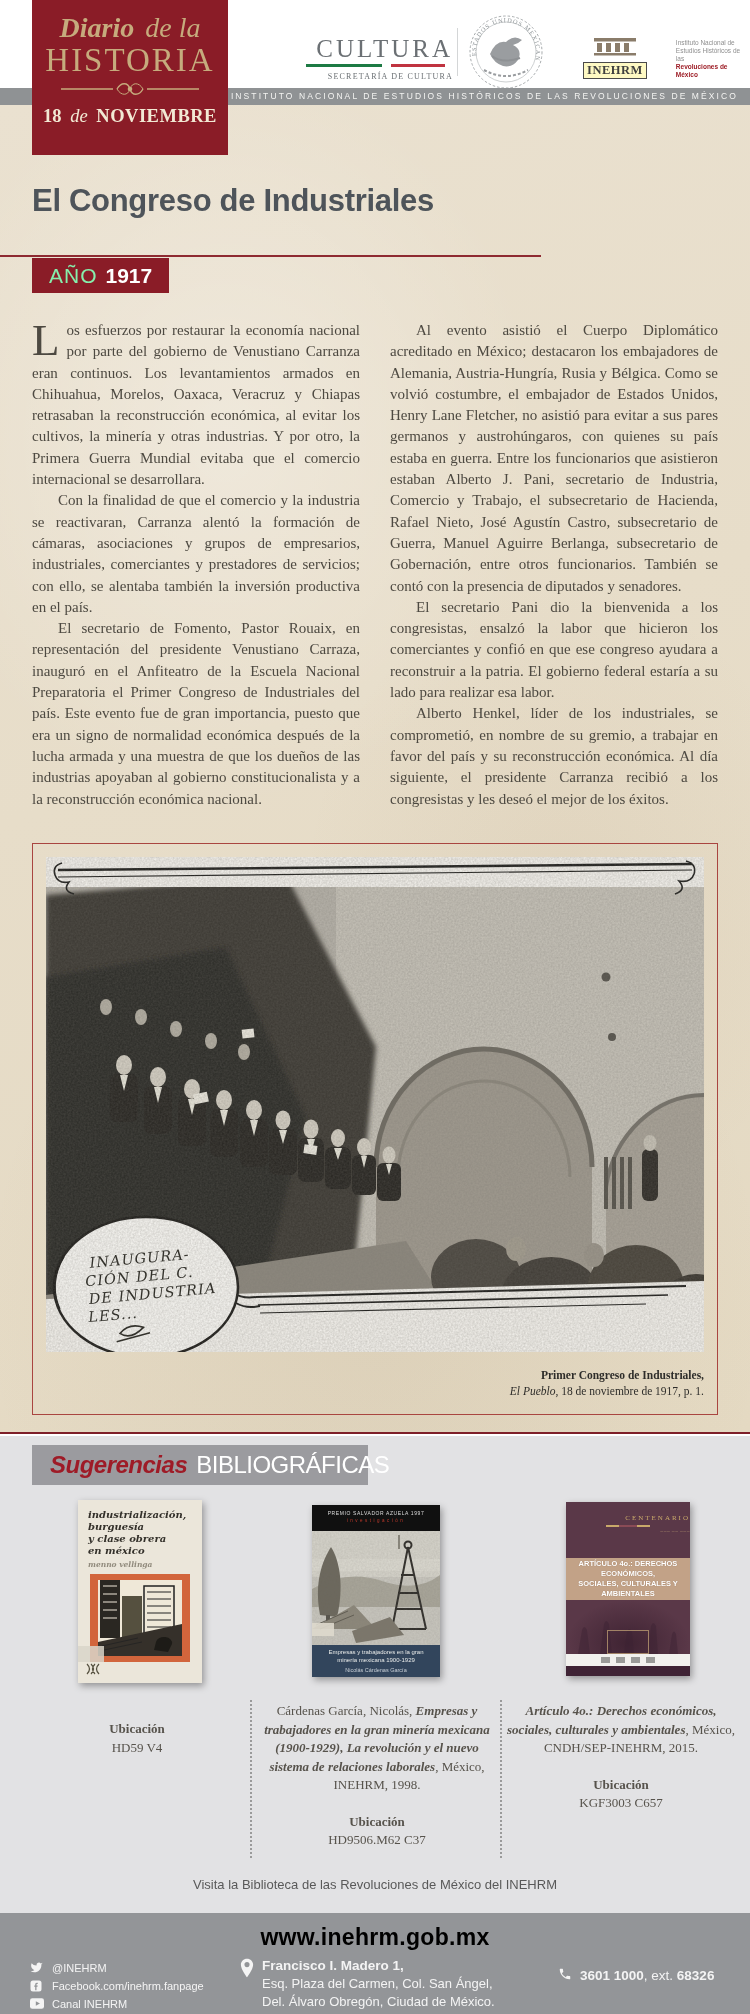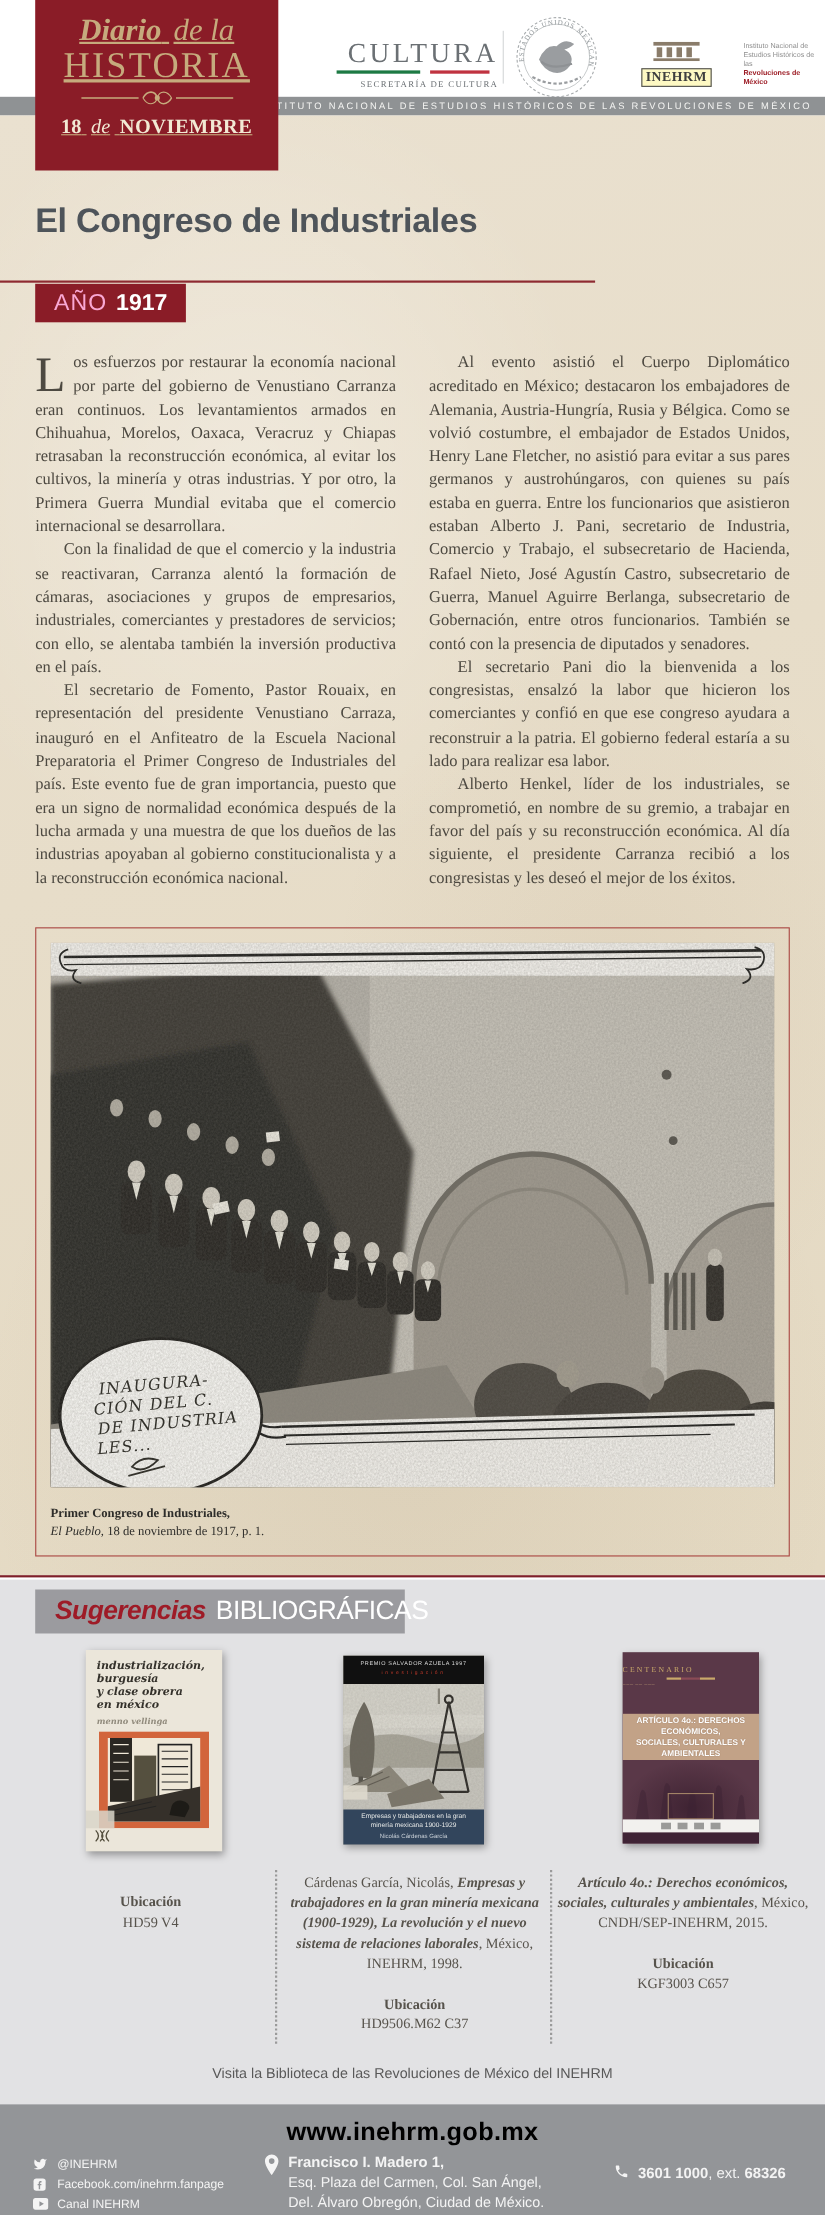--- a/index.html
+++ b/index.html
@@ -5,22 +5,22 @@
   html,body{margin:0;padding:0;}
   .page{position:relative;width:750px;height:2014px;background:#ffffff;overflow:hidden;
         font-family:"Liberation Serif",serif;-webkit-font-smoothing:antialiased;}
 
   
   .header-white{position:absolute;top:0;left:0;width:750px;height:88px;background:#ffffff;}
   .gray-band{position:absolute;top:88px;left:0;width:750px;height:17px;background:#8f9294;
              font-family:"Liberation Sans",sans-serif;font-size:8.5px;letter-spacing:2.1px;
              color:#f4f4f2;line-height:17px;text-align:right;padding-right:12px;box-sizing:border-box;}
 
-  .masthead{position:absolute;top:0;left:32px;width:221px;height:155px;background:#8a1c27;z-index:6;
-            text-align:center;color:#c6ab7d;text-decoration:underline;}
+  .masthead{position:absolute;top:0;left:32px;width:196px;height:155px;background:#8a1c27;z-index:6;
+            text-align:center;color:#c6ab7d;}
   .mast-line1{margin-top:13px;font-size:28px;line-height:30px;}
   .mast-line1 .dia{font-style:italic;font-weight:bold;}
   .mast-line1 .dela{font-style:italic;font-weight:normal;margin-left:4px;}
   .mast-line2{font-size:33px;line-height:34px;letter-spacing:2px;}
   .mast-orn{display:block;margin:4px auto 0;}
   .mast-date{margin-top:9px;color:#f2e9d4;font-size:18.5px;}
   .mast-date .d18{font-weight:bold;}
   .mast-date .dde{font-style:italic;margin:0 4px;}
   .mast-date .dmon{font-weight:bold;letter-spacing:0.5px;}
 
@@ -47,32 +47,32 @@
        radial-gradient(ellipse 60% 40% at 30% 25%, rgba(255,255,255,0.30), rgba(255,255,255,0) 70%),
        radial-gradient(ellipse 50% 35% at 75% 60%, rgba(146,110,70,0.07), rgba(146,110,70,0) 70%),
        radial-gradient(ellipse 70% 45% at 50% 90%, rgba(120,95,60,0.08), rgba(120,95,60,0) 75%),
        linear-gradient(160deg,#eae1d0 0%, #e7ddc9 45%, #e4d9c2 100%);
      border-bottom:2px solid #7e1f28;}
   .article-title{position:absolute;left:32px;top:78px;font-family:"Liberation Sans",sans-serif;
                  font-weight:bold;font-size:31px;letter-spacing:-0.3px;color:#4e545a;}
   .red-rule{position:absolute;left:0;top:150px;width:541px;height:2px;background:#8e2a31;}
   .year-badge{position:absolute;left:32px;top:153px;height:35px;background:#8a1c27;
               display:flex;align-items:center;padding:0 17px;font-family:"Liberation Sans",sans-serif;}
-  .year-label{font-size:21px;color:#f9a8d4;letter-spacing:1px;}
+  .year-label{font-size:21px;color:#86efac;letter-spacing:1px;}
   .year-value{font-size:21px;color:#ffffff;font-weight:bold;margin-left:8px;text-align:right;}
 
   .columns{position:absolute;left:32px;top:215px;width:686px;display:flex;gap:30px;}
   .col{width:328px;font-size:15px;line-height:21.3px;color:#4d4941;text-align:justify;hyphens:auto;}
   .col p{margin:0;text-indent:26px;}
   .col p.first{text-indent:0;}
   .dropcap{float:left;font-size:45px;line-height:36px;padding:2px 7px 0 0;color:#4d4941;}
 
   .photo-frame{position:absolute;left:32px;top:738px;width:686px;height:572px;border:1px solid #a94540;
                box-sizing:border-box;padding:13px;}
-  .caption{margin-top:12px;text-align:left;font-size:11.5px;line-height:15.5px;color:#2e2d2a;}
+  .caption{margin-top:12px;text-align:right;font-size:11.5px;line-height:15.5px;color:#2e2d2a;}
   .cap-b{font-weight:bold;}
   .cap-i{font-style:italic;}
 
   
   .suggestions{position:absolute;top:1436px;left:0;width:750px;height:477px;background:#e2e2e4;}
   .sug-badge{position:absolute;left:32px;top:9px;width:336px;height:40px;background:#9b9b9f;
              box-sizing:border-box;padding-left:18px;display:flex;align-items:center;
              font-family:"Liberation Sans",sans-serif;}
   .sug-accent{font-size:24px;font-weight:bold;font-style:italic;color:#9e1b27;letter-spacing:-0.5px;}
   .sug-rest{font-size:24px;color:#ffffff;margin-left:9px;letter-spacing:-0.5px;}
@@ -93,21 +93,21 @@
             margin-top:5px;}
   .c2-tag{font-family:"Liberation Sans",sans-serif;font-size:4.5px;color:#c0392b;letter-spacing:2.5px;margin-top:2px;}
   .c2-photo{position:absolute;top:26px;left:0;}
   .c2-bottom{position:absolute;bottom:0;left:0;right:0;height:32px;background:#32455c;text-align:center;
              font-family:"Liberation Sans",sans-serif;color:#e9ebe9;}
   .c2-title{font-size:6px;line-height:7.5px;margin-top:4px;}
   .c2-author{font-size:5.5px;color:#c8cfd6;margin-top:3px;}
   .c2-sticker{position:absolute;left:0;top:118px;width:22px;height:13px;background:#ded9cd;opacity:.9;}
 
   .cover3{left:566px;top:66px;width:124px;height:174px;background:#5a3848;}
-  .c3-top{height:50px;text-align:left;color:#c9a96a;font-family:"Liberation Serif",serif;}
+  .c3-top{height:50px;text-align:right;color:#c9a96a;font-family:"Liberation Serif",serif;}
   .c3-cent{font-size:7px;letter-spacing:2px;margin-top:12px;}
   .c3-minilines{width:44px;height:2px;margin:3px auto 0;background:linear-gradient(90deg,#c9a96a 30%,#8a4b56 30%,#8a4b56 70%,#c9a96a 70%);}
   .c3-sub{font-size:4px;color:#b99a72;margin-top:2px;letter-spacing:0.5px;}
   .c3-band{position:absolute;top:56px;left:0;right:0;height:42px;background:#c2a287;display:flex;
            flex-direction:column;justify-content:center;text-align:center;}
   .c3-band-t{font-family:"Liberation Sans",sans-serif;font-weight:bold;font-size:7.5px;line-height:10px;
              color:#ffffff;text-shadow:0 0 1px rgba(80,50,30,.4);}
   .c3-low{position:absolute;top:98px;left:0;right:0;bottom:22px;
           background:radial-gradient(ellipse at 50% 80%, rgba(30,10,25,0.45), rgba(30,10,25,0) 70%),#5a3848;}
   .c3-emblem{position:absolute;left:50%;top:30px;transform:translateX(-50%);width:40px;height:22px;

